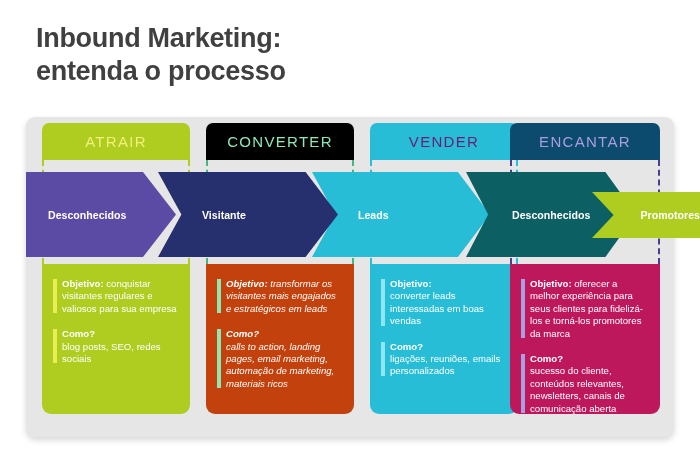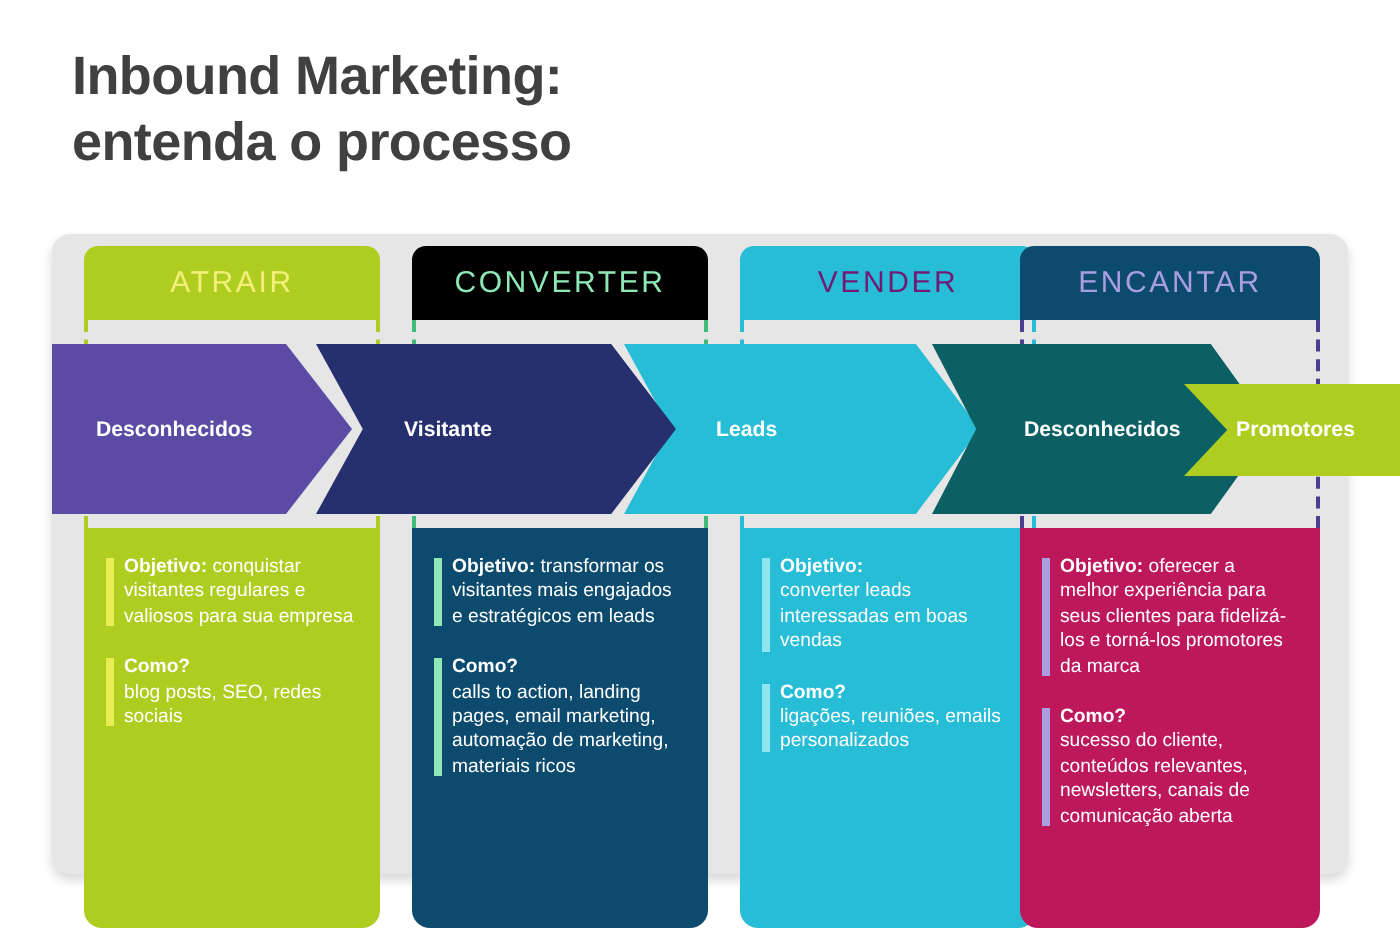--- a/index.html
+++ b/index.html
@@ -56,21 +56,21 @@
   .tab-label {
     font-size:15px; font-weight:normal; letter-spacing:1.3px;
   }
 
   
   .conn { position:absolute; top:43px; width:0; height:104px; border-left:2px dashed; }
   .conn.l { left:0px; }
   .conn.r { right:0px; }
 
   .panel {
-    position:absolute; left:0; top:147px; width:100%; height:200px;
+    position:absolute; left:0; top:147px; width:100%; height:150px;
     border-radius:0 0 9px 9px;
     padding:14px 11px 10px 11px;
   }
   .block { position:relative; padding-left:9px; margin-bottom:13px; }
   .block::before {
     content:""; position:absolute; left:0; top:1px; bottom:2px; width:3.5px;
   }
   .block p {
     font-size:9.6px; line-height:12.4px; color:#ffffff;
   }
@@ -86,21 +86,21 @@
   .chev span {
     position:relative; z-index:2;
     font-size:10.6px; font-weight:bold; color:#fff;
     white-space:nowrap;
   }
   .chev.a0 { left:0px;   width:150px; padding-left:22px; }
   .chev.a1 { left:132px; width:180px; padding-left:44px; }
   .chev.a2 { left:286px; width:178px; padding-left:46px; }
   .chev.a3 { left:440px; width:170px; padding-left:46px; }
   .chev.a4 { left:566px; width:108px; height:46px; top:20px; padding-left:26px;
-             filter:drop-shadow(2px 2px 2px rgba(0,0,0,.2)); }
+             filter:drop-shadow(2px 2px 2px rgba(0,0,0,.2));justify-content:flex-end; }
 
   .chev.a0 { clip-path: polygon(0 0, 78% 0, 100% 50%, 78% 100%, 0 100%); }
   .chev.a1, .chev.a2, .chev.a3 {
     clip-path: polygon(0 0, 82% 0, 100% 50%, 82% 100%, 0 100%, 13% 50%);
   }
   .chev.a4 { clip-path: polygon(0 0, 100% 0, 100% 100%, 0 100%, 20% 50%); }
 </style>
 <style>.col.c0 .block::before{background:#e8ef54;}.col.c0 .tab{background:#aecd20;}.col.c1 .block::before{background:#8ee8b6;}.col.c1 .tab{background:#41b97a;}.col.c2 .block::before{background:#8fe5f2;}.col.c2 .tab{background:#27bdd6;}.col.c3 .block::before{background:#a99ee0;}.col.c3 .tab{background:#5b4ba5;}</style></head>
 <body>
 
@@ -126,21 +126,21 @@
       </div>
     </div>
   </div>
 
   <div class="col c1">
     <div class="tab" style="background: #000000;">
       <span class="tab-label" style="color: rgb(142, 232, 182);">CONVERTER</span>
     </div>
     <div class="conn l" style="border-left-color: rgb(65, 185, 122);"></div>
     <div class="conn r" style="border-left-color: rgb(65, 185, 122);"></div>
-    <div class="panel" style="background: #0c4a6e;">
+    <div class="panel" style="background: #c2410c; font-style: italic;">
       <div class="block" style="--bar: #8ee8b6;">
         <p><b>Objetivo:</b><span> transformar os visitantes mais engajados e estratégicos em leads</span></p>
       </div>
       <div class="block" style="--bar: #8ee8b6;">
         <p><b>Como?</b><br><span>calls to action, landing pages, email marketing, automação de marketing, materiais ricos</span></p>
       </div>
     </div>
   </div>
 
   <div class="col c2">

